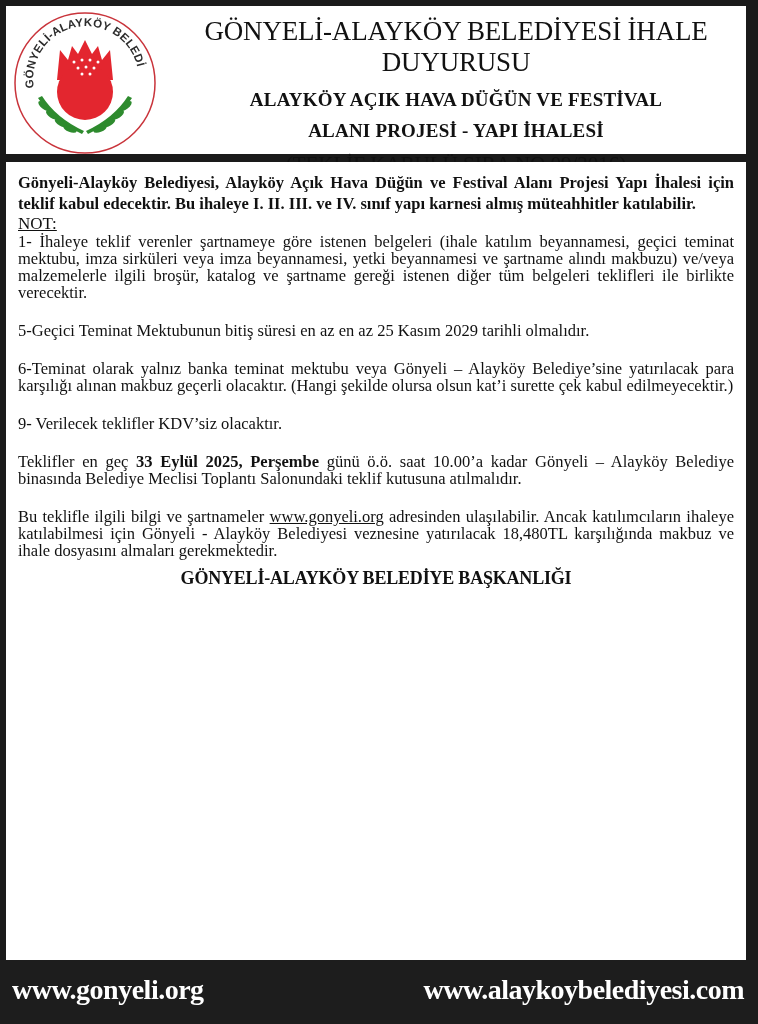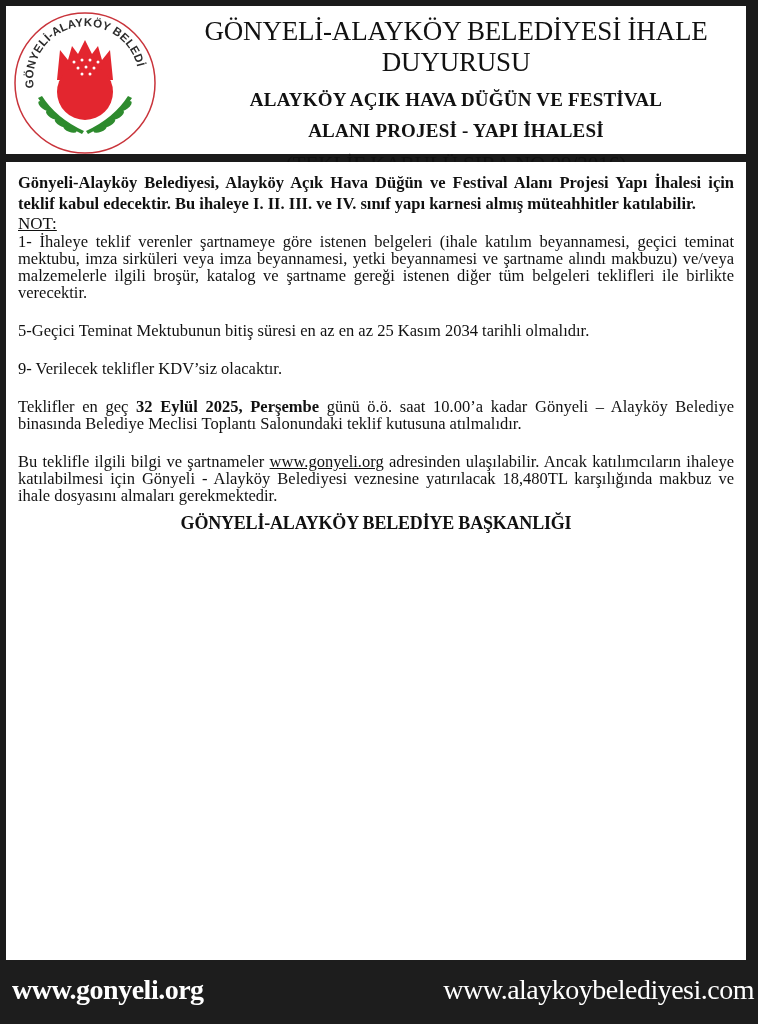--- a/index.html
+++ b/index.html
@@ -27,21 +27,21 @@
   .not { font-size: 17px; text-decoration: underline; margin-top: 1px; line-height: 18px; }
   .para { font-size: 16.5px; line-height: 17px; text-align: justify; margin: 0 0 21px 0; }
   .para.first { margin-top: 0; }
   .sign { font-weight: bold; text-align: center; font-size: 18px; margin-top: -12px; letter-spacing: -0.2px; }
   .link { text-decoration: underline; }
   .footer {
     position: absolute; left: 0; top: 960px; width: 758px; height: 64px;
     background: #1d1d1d; color: #fff;
   }
   .f-left { position: absolute; left: 12px; top: 14px; font-size: 28px; font-weight: bold; letter-spacing: -0.5px; }
-  .f-right { position: absolute; right: 4px; top: 14px; font-size: 28px; font-weight: normal; letter-spacing: -0.5px; }
+  .f-right { position: absolute; right: 14px; top: 14px; font-size: 28px; font-weight: bold; letter-spacing: -0.5px; }
 </style>
 </head>
 <body>
 
 <div class="header">
   <svg class="logo" viewBox="0 0 146 146">
     <defs>
       <path id="arcTop" d="M 22 78 A 52 52 0 0 1 126 60"></path>
     </defs>
     <circle cx="73" cy="73" r="70" fill="#fff" stroke="#c9343b" stroke-width="1.5"></circle>
@@ -81,23 +81,24 @@
     <div class="h-title">ALAYKÖY AÇIK HAVA DÜĞÜN VE FESTİVAL</div>
     <div class="h-title" style="margin-top:0">ALANI PROJESİ - YAPI İHALESİ</div>
     <div class="h-ref">(TEKLİF KABULÜ SIRA NO 09/2016)</div>
   </div>
 </div>
 
 <div class="body">
   <div class="intro">Gönyeli-Alayköy Belediyesi, Alayköy Açık Hava Düğün ve Festival Alanı Projesi Yapı İhalesi için teklif kabul edecektir. Bu ihaleye I. II. III. ve IV. sınıf yapı karnesi almış müteahhitler katılabilir.</div>
   <div class="not">NOT:</div>
   <p class="para first">1- İhaleye teklif verenler şartnameye göre istenen belgeleri (ihale katılım beyannamesi, geçici teminat mektubu, imza sirküleri veya imza beyannamesi, yetki beyannamesi ve şartname alındı makbuzu) ve/veya malzemelerle ilgili broşür, katalog ve şartname gereği istenen diğer tüm belgeleri teklifleri ile birlikte verecektir.</p>
-  <p class="para">5-Geçici Teminat Mektubunun bitiş süresi en az en az 25 Kasım 2034 tarihli olmalıdır.</p>
+  <p class="para">5-Geçici Teminat Mektubunun bitiş süresi en az en az 25 Kasım 2029 tarihli olmalıdır.</p>
+  <p class="para">6-Teminat olarak yalnız banka teminat mektubu veya Gönyeli – Alayköy Belediye’sine yatırılacak para karşılığı alınan makbuz geçerli olacaktır. (Hangi şekilde olursa olsun kat’i surette çek kabul edilmeyecektir.)</p>
   <p class="para">9- Verilecek teklifler KDV’siz olacaktır.</p>
-  <p class="para"><span>Teklifler en geç </span><b>32 Eylül 2025, Perşembe</b><span> günü ö.ö. saat 10.00’a kadar Gönyeli – Alayköy Belediye binasında Belediye Meclisi Toplantı Salonundaki teklif kutusuna atılmalıdır.</span></p>
+  <p class="para"><span>Teklifler en geç </span><b>33 Eylül 2025, Perşembe</b><span> günü ö.ö. saat 10.00’a kadar Gönyeli – Alayköy Belediye binasında Belediye Meclisi Toplantı Salonundaki teklif kutusuna atılmalıdır.</span></p>
   <p class="para"><span>Bu teklifle ilgili bilgi ve şartnameler </span><a class="link" style="color:inherit">www.gonyeli.org</a><span> adresinden ulaşılabilir. Ancak katılımcıların ihaleye katılabilmesi için  Gönyeli - Alayköy Belediyesi veznesine yatırılacak 18,480TL karşılığında makbuz ve ihale dosyasını almaları gerekmektedir.</span></p>
   <div class="sign">GÖNYELİ-ALAYKÖY BELEDİYE BAŞKANLIĞI</div>
 </div>
 
 <div class="footer">
   <span class="f-left">www.gonyeli.org</span>
   <span class="f-right">www.alaykoybelediyesi.com</span>
 </div>
 
 </body></html>

